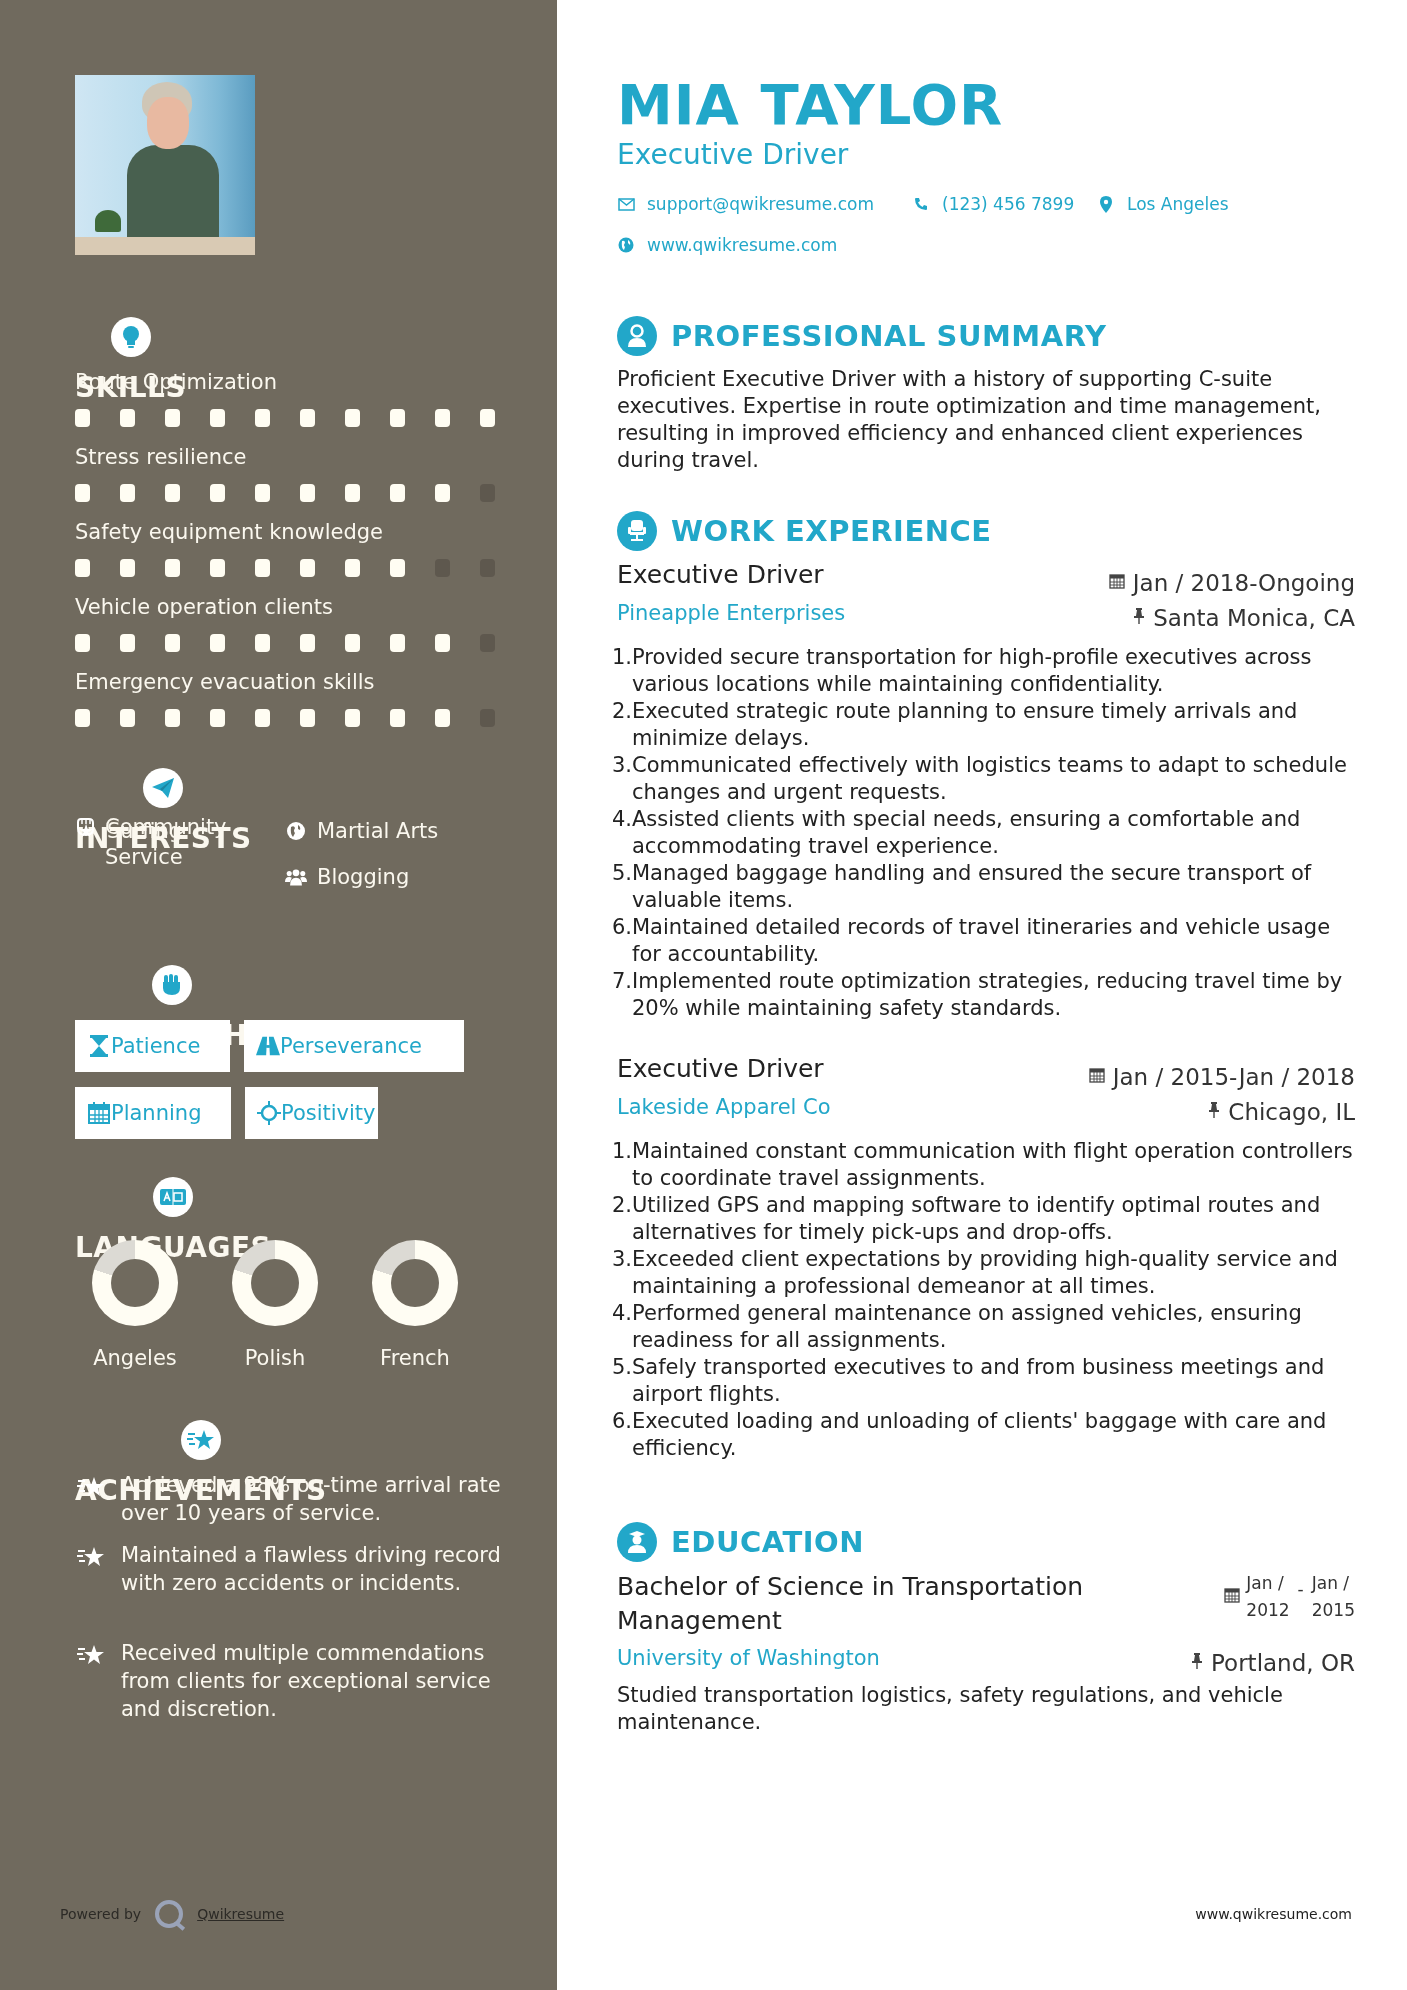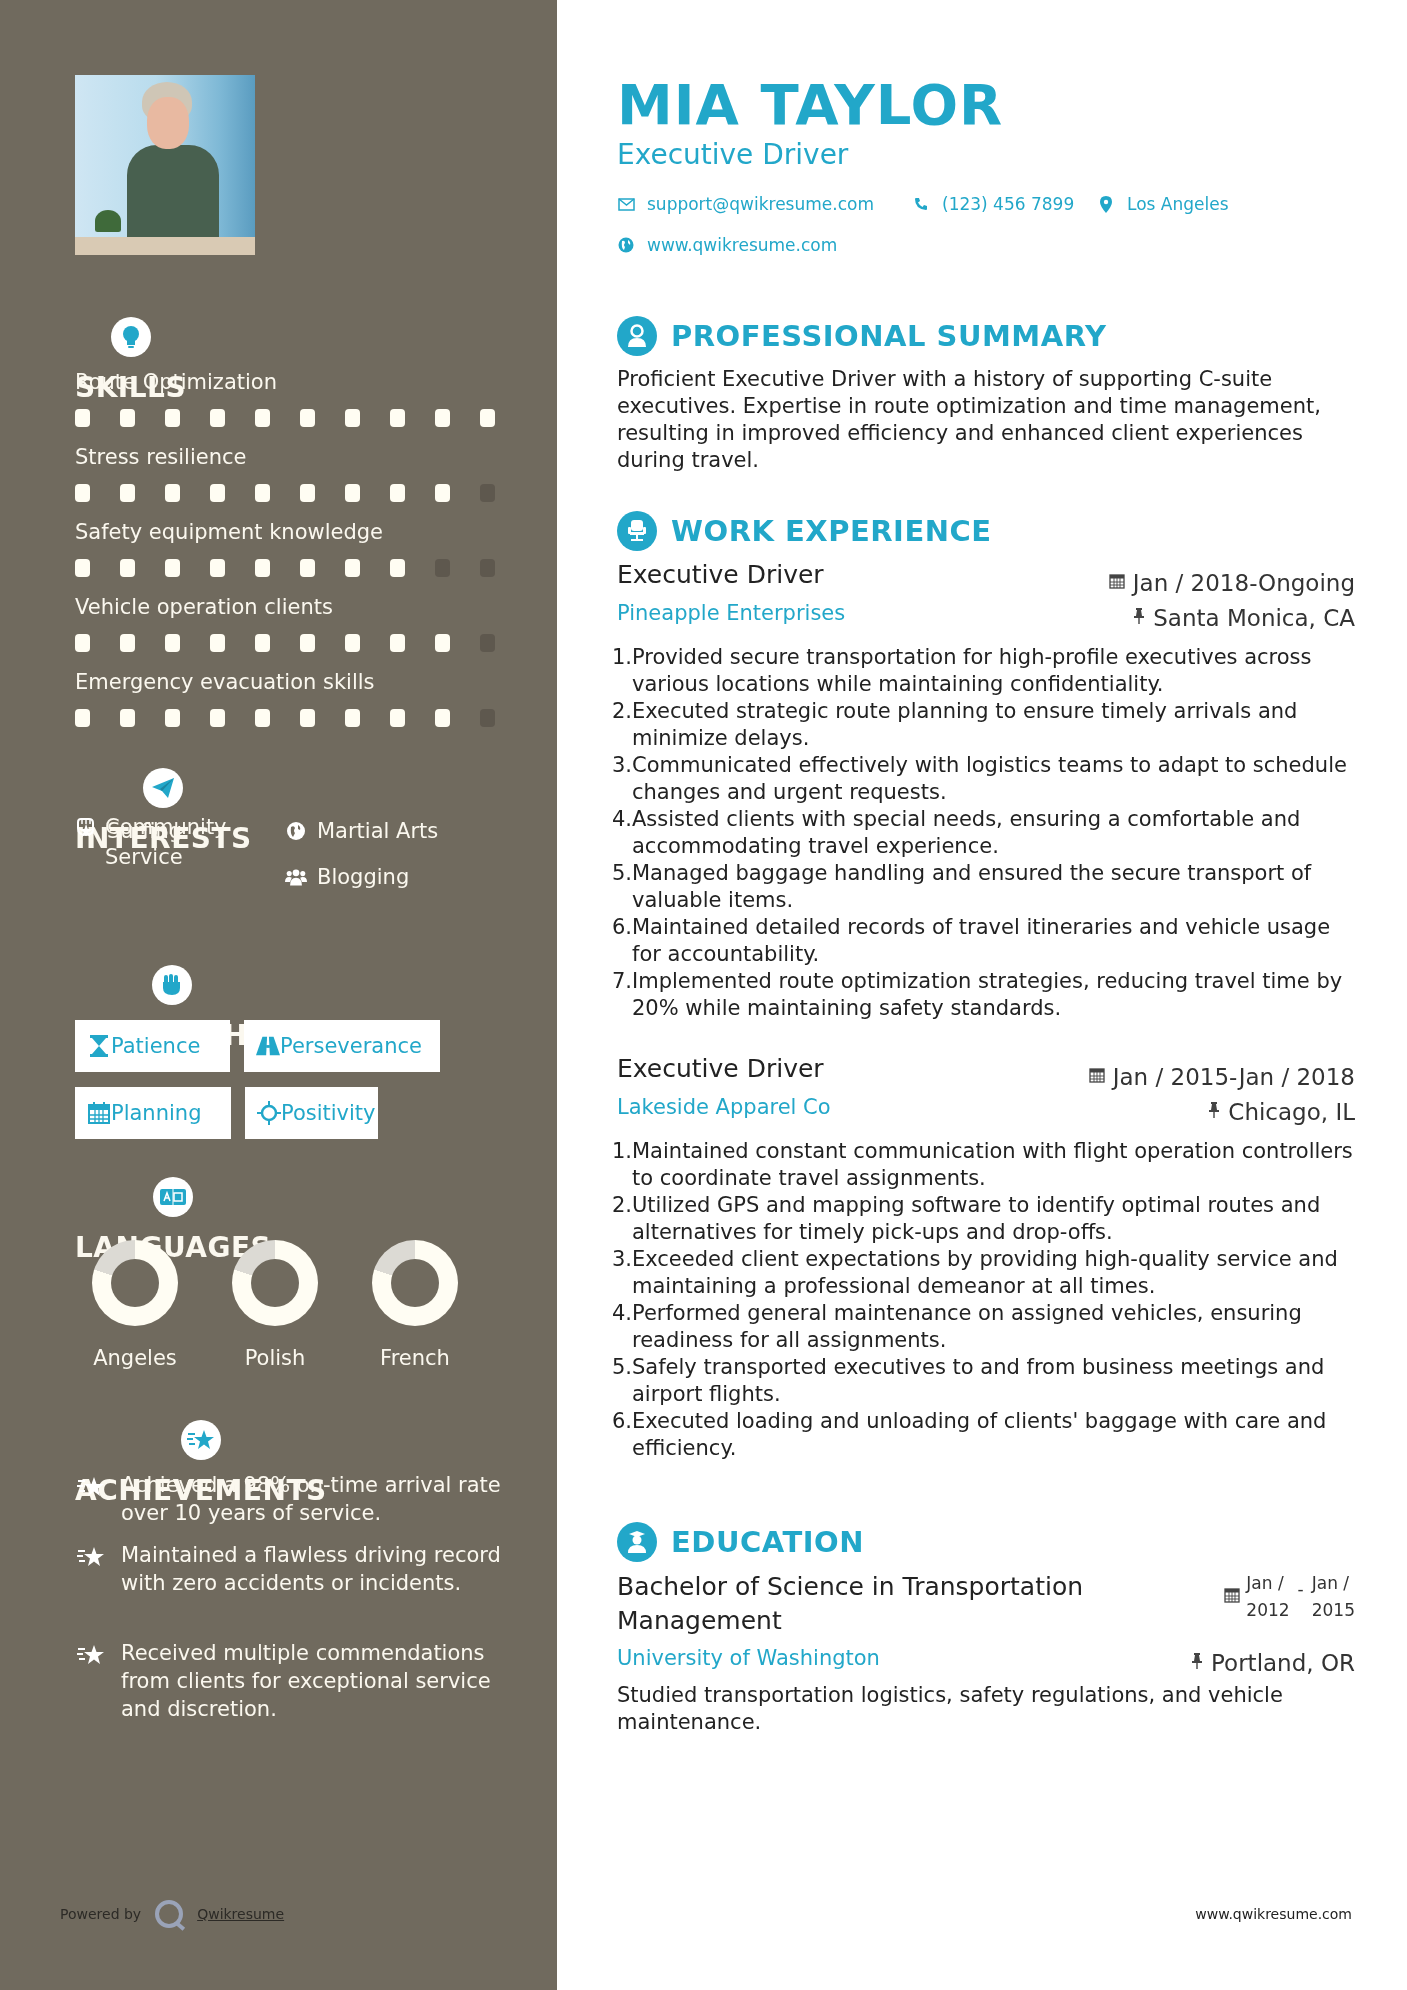--- a/index.html
+++ b/index.html
@@ -231,21 +231,21 @@
   <div class="chip" style="left:75px; top:1020px; width:155px">
     <span class="ic">
       <svg width="18" height="22" viewBox="0 0 18 22">
           <rect x="0" y="0" width="18" height="3" fill="#22a7c9"></rect>
           <rect x="0" y="19" width="18" height="3" fill="#22a7c9"></rect>
           <path d="M2 3 H16 L9 11 L16 19 H2 L9 11Z" fill="#22a7c9"></path>
         </svg>
     </span>
     <span>Patience</span>
   </div>
-  <div class="chip" style="left:244px; top:1020px; width:196px">
+  <div class="chip" style="left:244px; top:1020px; width:220px">
     <span class="ic">
       <svg width="26" height="20" viewBox="0 0 26 20">
           <path d="M7 0 H12 L11 20 H0Z" fill="#22a7c9"></path>
           <path d="M14 0 H19 L26 20 H15Z" fill="#22a7c9"></path>
           <rect x="11" y="9" width="4" height="3" fill="#22a7c9"></rect>
         </svg>
     </span>
     <span>Perseverance</span>
   </div>
   <div class="chip" style="left:75px; top:1087px; width:156px">

